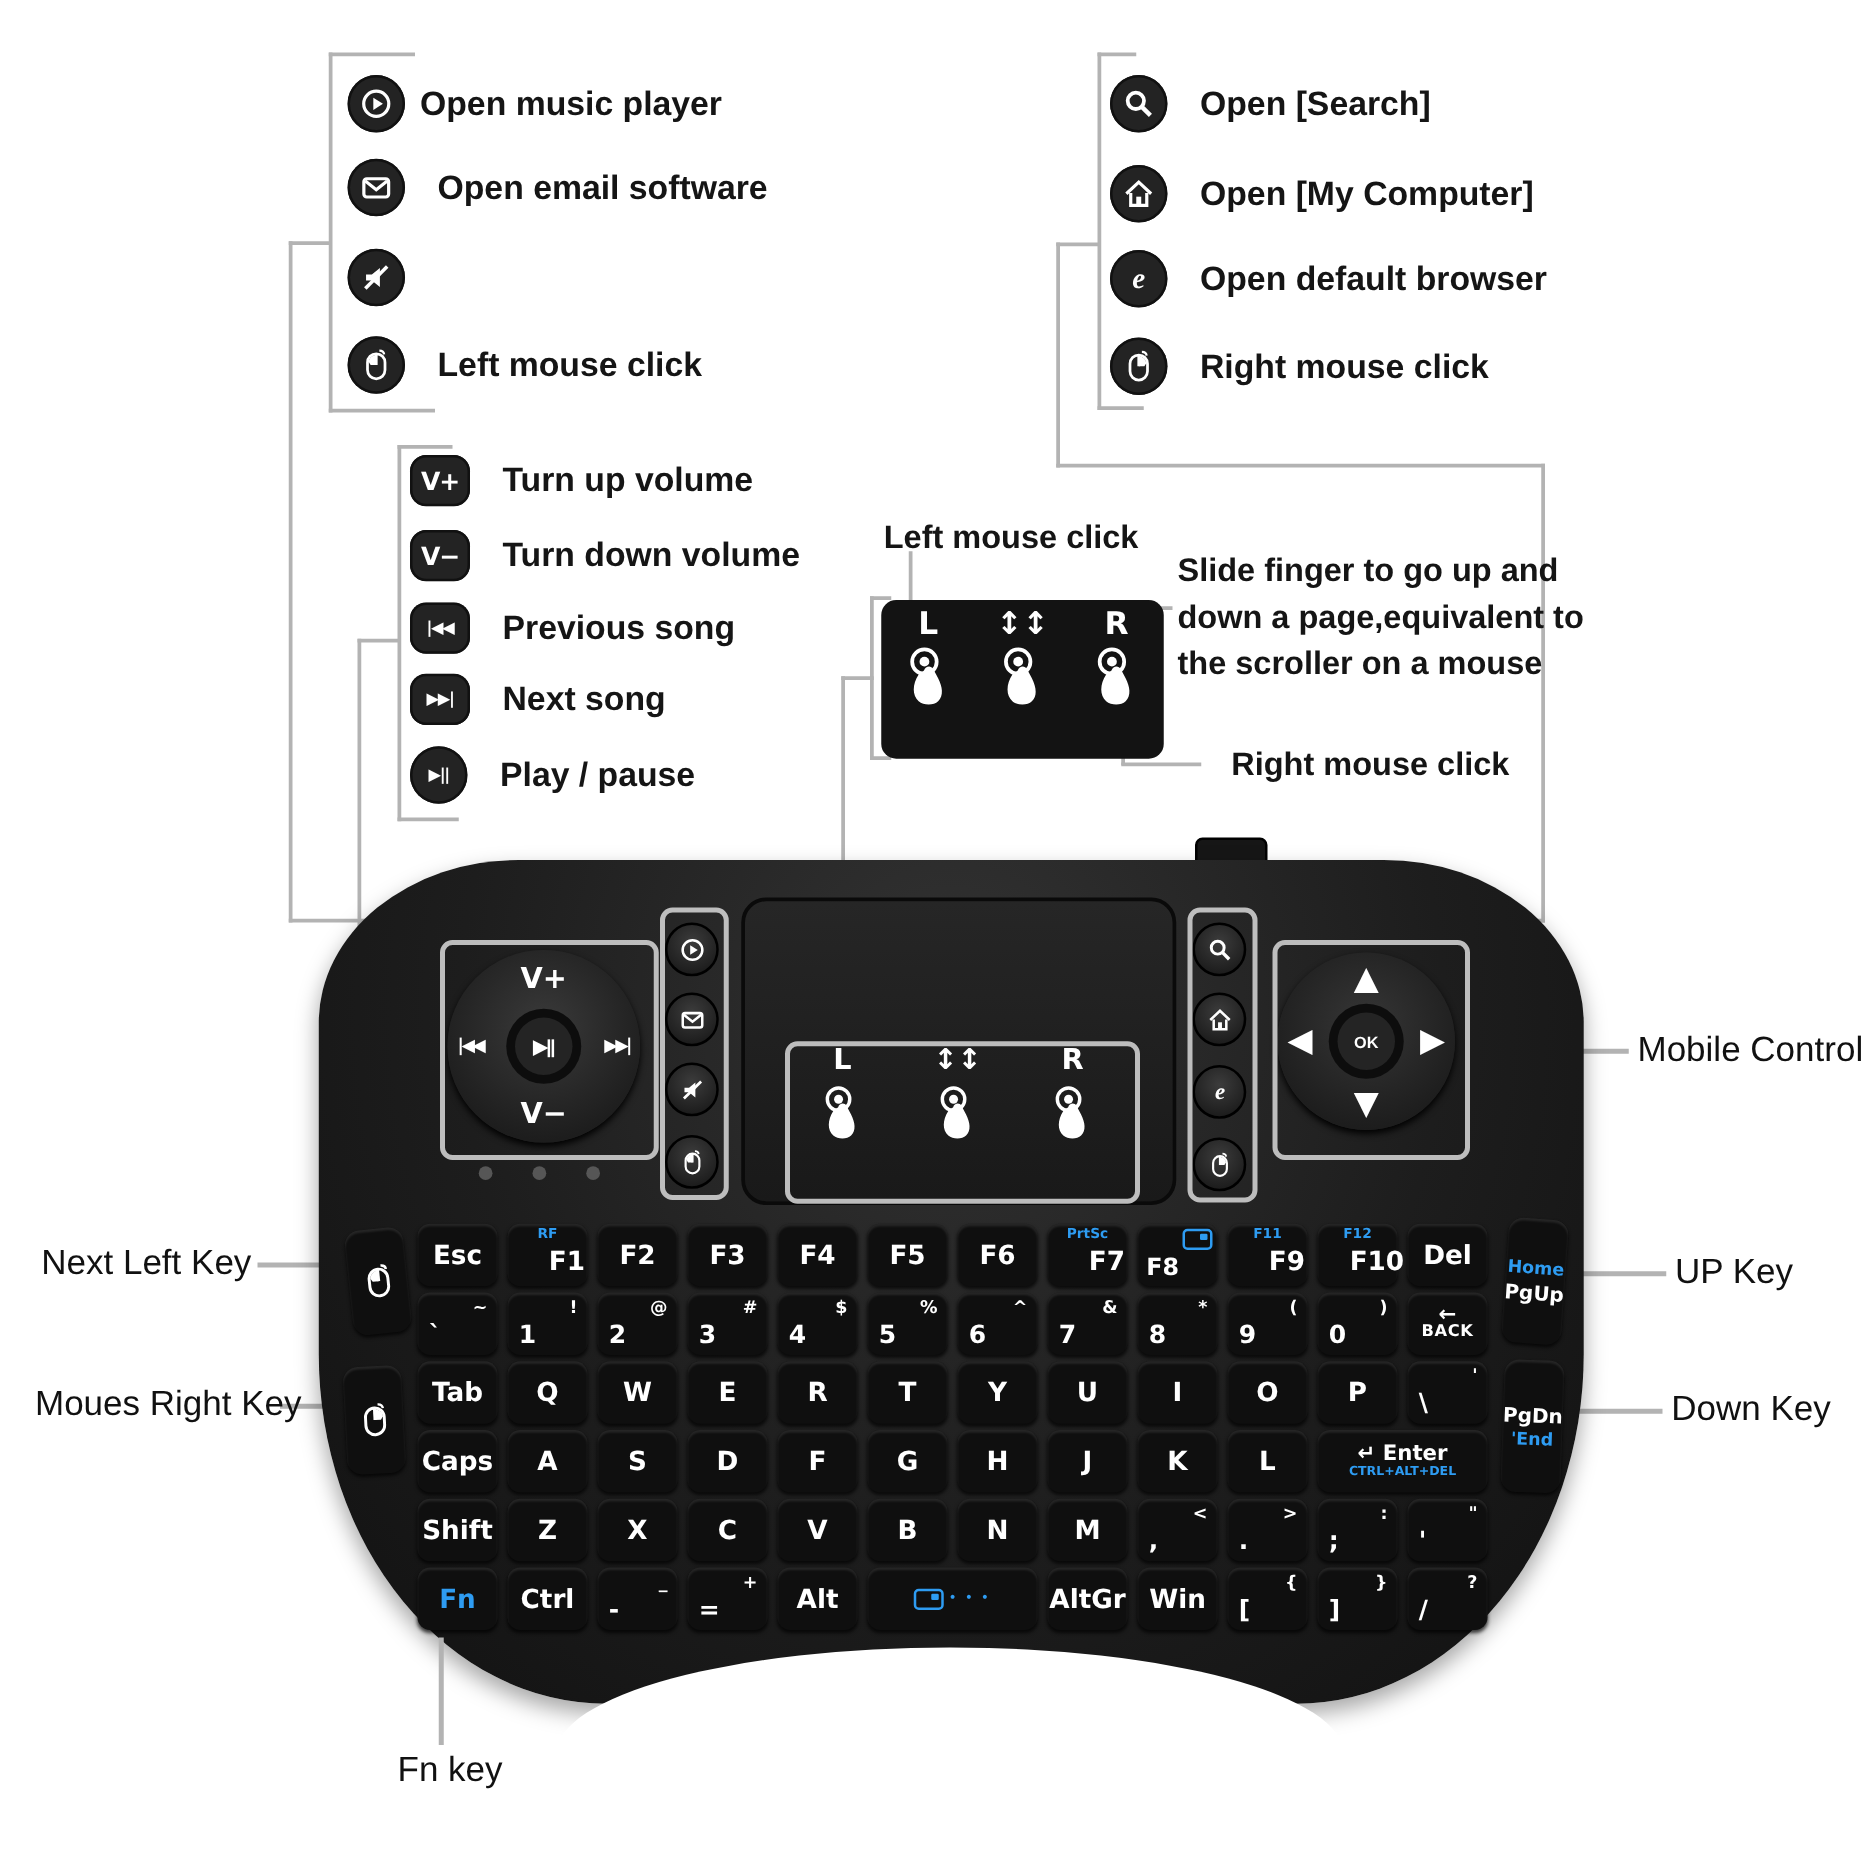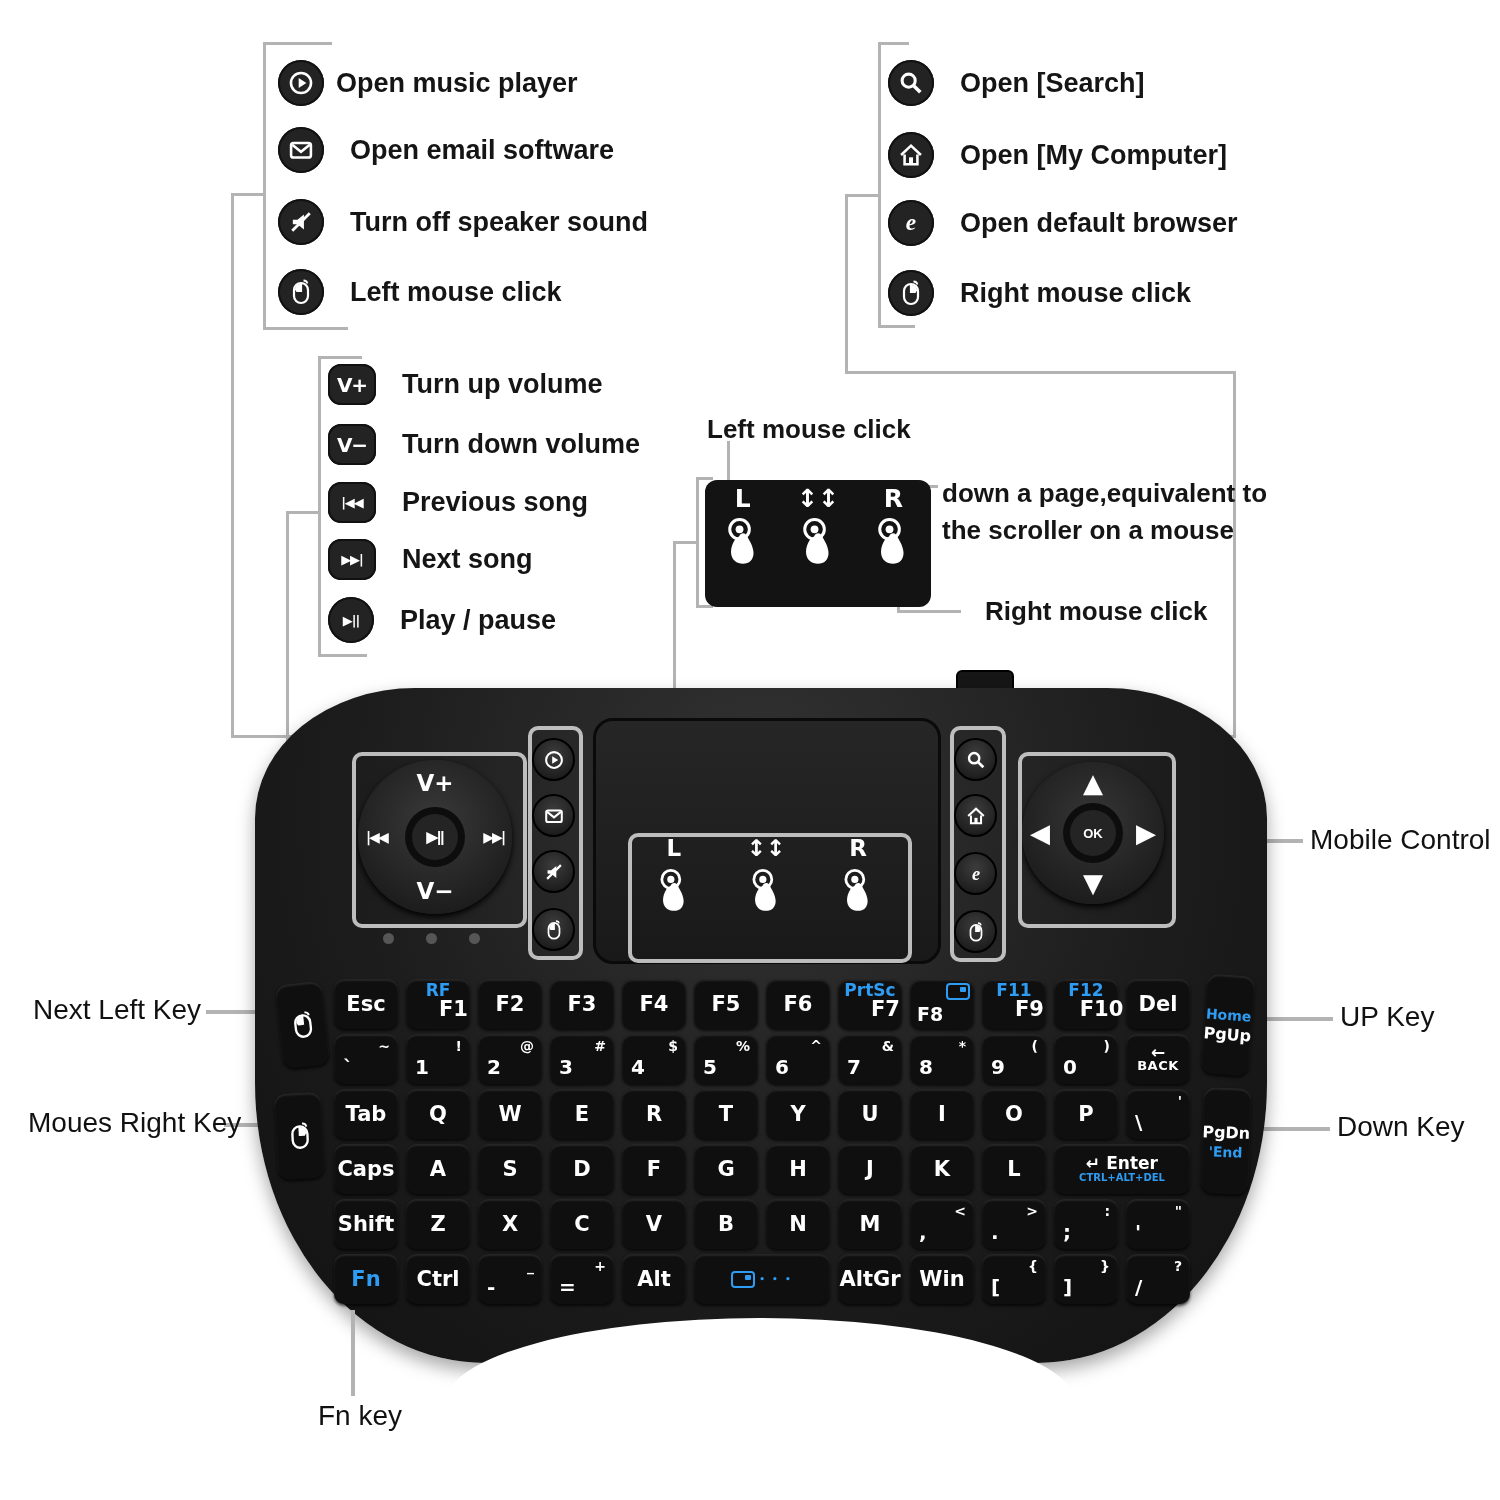--- a/index.html
+++ b/index.html
@@ -53,21 +53,21 @@
   .led{width:11px;height:11px;border-radius:50%;background:#565656;}
   
   .kgrid{position:absolute;left:334px;top:979px;z-index:5;}
   .krow{position:absolute;left:0;display:flex;gap:8px;}
   .key{width:64px;height:50px;background:#0f0f0f;border-radius:10px;position:relative;color:#fff;
        box-shadow:inset 0 2px 2px rgba(255,255,255,.10), 0 2px 3px rgba(0,0,0,.7);
        display:flex;align-items:center;justify-content:center;font-family:"DejaVu Sans",sans-serif;}
   .key .main{font-size:21px;font-weight:bold;}
   .key.dual .main{position:absolute;left:9px;bottom:5px;font-size:20px;}
   .key .shift{position:absolute;right:8px;top:4px;font-size:14px;font-weight:bold;}
-  .key .top{position:absolute;left:0;right:0;top:1px;text-align:center;font-size:17px;font-weight:bold;color:#2e9cf2;}
+  .key .top{position:absolute;left:0;right:0;top:1px;text-align:center;font-size:11px;font-weight:bold;color:#2e9cf2;}
   .key .main.with-top{margin-top:10px;margin-left:31px;}
   .key .blue{color:#2e9cf2;}
   .back .bk-a{display:block;font-size:17px;line-height:12px;text-align:center;font-weight:bold;}
   .back .bk-t{display:block;font-size:13px;font-weight:bold;letter-spacing:.5px;text-align:center;}
   .ent{text-align:center;line-height:1;}
   .ent .e1{font-size:17px;font-weight:bold;}
   .ent .e2{display:block;font-size:10px;font-weight:bold;color:#2e9cf2;margin-top:1px;}
   .tp{display:inline-block;width:20px;height:13px;border:2px solid #2e9cf2;border-radius:4px;position:relative;}
   .tp::after{content:"";position:absolute;right:2px;top:2px;width:6px;height:5px;background:#2e9cf2;border-radius:1px;}
   .tpdots{color:#2e9cf2;font-size:9px;letter-spacing:2px;margin-left:4px;font-weight:bold;}
@@ -146,21 +146,20 @@
         </span>
         <span class="leg-txt">Open email software</span>
       </div>
       <div class="leg-item" style="left: 278px; top: 199px;">
         <span class="leg-ic">
           <svg width="28" height="28" viewBox="0 0 24 24">
             <path d="M5 10h4l5.5-4.5v13L9 14H5z" fill="#fff"></path>
             <line x1="4.5" y1="19.5" x2="19.5" y2="4.5" stroke="#fff" stroke-width="2.4"></line>
           </svg>
         </span>
-        <span class="leg-txt">Turn off speaker sound</span>
       </div>
       <div class="leg-item" style="left: 278px; top: 269px;">
         <span class="leg-ic">
           <svg width="28" height="28" viewBox="0 0 24 28">
             <rect x="5" y="5" width="14" height="20" rx="7" fill="none" stroke="#fff" stroke-width="2.2"></rect>
             <line x1="12" y1="5" x2="12" y2="14" stroke="#fff" stroke-width="2.2"></line>
             <path d="M6 11.5V11a6 6 0 0 1 6-5v8H7.5z" fill="#fff"></path>
             <path d="M14.5 2.5q3.5 0 3.8 3" fill="none" stroke="#fff" stroke-width="1.8"></path>
           </svg>
         </span>
@@ -267,21 +266,21 @@
         <span>
           <svg width="42" height="60" viewBox="0 0 36 52">
             <circle cx="15" cy="15" r="8.5" fill="none" stroke="#fff" stroke-width="2.6"></circle>
             <circle cx="15" cy="15" r="3.4" fill="#fff"></circle>
             <path d="M11 24c-4.5 7-4.5 14.5 0 18.5 3.5 3 10.5 3 13.5 0 4-4 3-10 0-16l-3.4-6.4c-1.6-2.8-5.4-2.2-6.4 1z" fill="#fff"></path>
           </svg>
         </span>
       </div>
     </div>
   <div class="d-note" style="left:942px;top:438px">
-    <br>
+    <span>Slide finger to go up and</span><br>
     <span>down a page,equivalent to</span><br>
     <span>the scroller on a mouse</span>
   </div>
   <div class="d-label" style="left:985px;top:596px">Right mouse click</div>
 
   <div class="pswitch"></div>
   <div class="device"></div>
   <div class="notch"></div>
 
   <div class="hl" style="left:352px;top:752px;width:167px;height:168px"></div>

